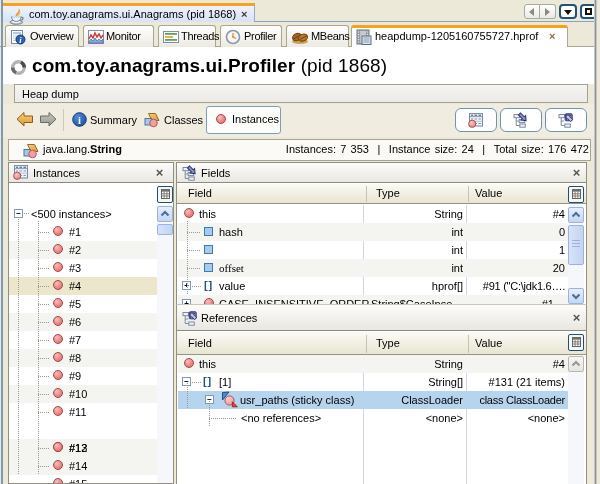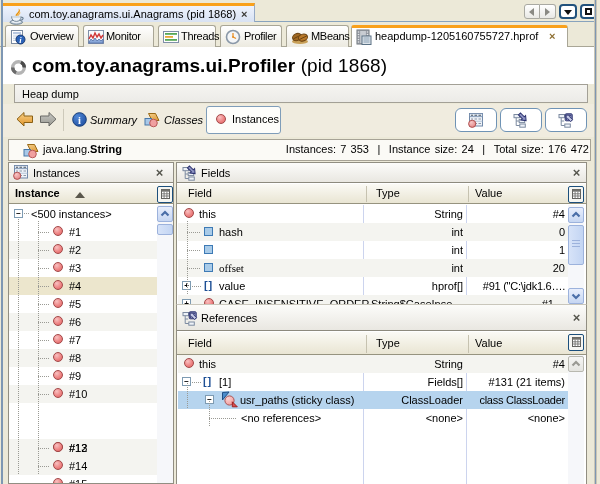--- a/index.html
+++ b/index.html
@@ -30,21 +30,21 @@
 .tab2 .ic { position:absolute; left:4px; top:3px; }
 .tab2 .txt { position:absolute; top:4px; letter-spacing:-0.3px; }
 #tabhd { left:351px; top:25px; width:217px; height:22px; background:#fff; border:1px solid #a9a696; border-bottom:none; border-top:3px solid #f9a11b; border-radius:3px 3px 0 0; z-index:3;}
 
 #titlearea { left:3px; top:47px; width:591px; height:37px; background:#fff; }
 #title { left:32px; top:55px; font-size:19px; letter-spacing:0.1px; }
 
 #heapbar { left:14px; top:84px; width:574px; height:19px; background:linear-gradient(#f5f4f1,#ecebe7); border:1px solid #a3a096; }
 
 #toolbar { left:3px; top:104px; width:591px; height:33px; background:#f0ecdf; }
-.tbtxt { top:10px;font-style:italic; }
+.tbtxt { top:10px; }
 #instbtn { left:203px; top:2px; width:75px; height:28px; background:#fdfdfa; border:1px solid #7f9db9; border-radius:3px; }
 .rbtn { top:4px; width:42px; height:24px; background:#fff; border:1px solid #6f93b5; border-radius:6px; }
 
 #strbar { left:8px; top:139px; width:583px; height:22px; background:#fbfaf6; border:1px solid #a7a396; }
 #strtxt { left:34px; top:3px; }
 #stats { right:1px; top:3px; word-spacing:1.2px; }
 
 .panel { background:#fff; border:1px solid #918e82; }
 .phead { position:absolute; left:0; top:0; right:0; height:20px; background:linear-gradient(#fcfcfa,#e9e7e1); border-bottom:1px solid #8d8a7e; }
 .phead .ptitle { position:absolute; left:24px; top:4px; }
@@ -304,24 +304,20 @@
 <defs>
             <radialGradient id="gd16" cx="0.35" cy="0.3" r="0.9">
               <stop offset="0" stop-color="#f8c8c8"></stop>
               <stop offset="1" stop-color="#e07878"></stop>
             </radialGradient>
           </defs>
 </svg></span>
       <span class="ptitle">Instances</span>
       <span class="pclose" style="left:143px;">×</span>
     </div>
-  <div class="colhead" style="top:21px;height:20px;">
-      <span class="abs" style="left:6px;top:3px;font-weight:bold;">Instance</span>
-      <span class="abs" id="sorttri" style="left:66px;top:8px;width:0;height:0;border-left:5px solid transparent;border-right:5px solid transparent;border-bottom:6px solid #5a574c;"></span>
-    </div>
   <div class="cbtn" style="left:148px;top:23px;width:16px;" id="cb1">
       <svg width="9" height="10" viewBox="0 0 9 10" style="display:block;margin:0 auto;">
 <rect x="0.5" y="0.5" width="8" height="9" fill="#fff" stroke="#62625e"></rect>
 <rect x="0.5" y="0.5" width="8" height="2.2" fill="#72726e"></rect>
 <path d="M0.5 4.8 h8 M0.5 7 h8 M3.1 2.7 v6.8 M5.9 2.7 v6.8" stroke="#72726e" stroke-width="0.9"></path>
 </svg>
     </div>
   <div class="abs" id="ltree" style="left:0;top:42px;width:148px;height:278px;overflow:hidden;background:#fff;">
       <span class="vdots" style="left:9px;top:14px;height:256px;"></span>
 <span class="vdots" style="left:29px;top:16px;height:254px;"></span>
@@ -372,20 +368,25 @@
       </div>
 <div class="row" style="top:162px;">
         <span class="hdots" style="left:29px;top:9px;width:12px;"></span>
         <span class="dot" style="left:44px;top:3px;"></span>
         <span class="rtxt" style="left:60px;">#9</span>
       </div>
 <div class="row gray" style="top:180px;">
         <span class="hdots" style="left:29px;top:9px;width:12px;"></span>
         <span class="dot" style="left:44px;top:3px;"></span>
         <span class="rtxt" style="left:60px;">#10</span>
+      </div>
+<div class="row" style="top:198px;">
+        <span class="hdots" style="left:29px;top:9px;width:12px;"></span>
+        <span class="dot" style="left:44px;top:3px;"></span>
+        <span class="rtxt" style="left:60px;">#11</span>
       </div>
 <div class="row gray" style="top:234px;">
         <span class="hdots" style="left:29px;top:9px;width:12px;"></span>
         <span class="dot" style="left:44px;top:3px;"></span>
         <span class="rtxt" style="left:60px;">#12</span>
       </div>
 <div class="row" style="top:234px;">
         <span class="hdots" style="left:29px;top:9px;width:12px;"></span>
         <span class="dot" style="left:44px;top:3px;"></span>
         <span class="rtxt" style="left:60px;">#13</span>
@@ -542,21 +543,21 @@
         <span class="rtxt" style="left:21px;">this</span>
         <span class="rtxt" style="right:105px;">String</span>
         <span class="rtxt" style="right:3px;">#4</span>
       </div>
 <span class="vdots" style="left:9px;top:28px;height:26px;"></span>
 <div class="row" style="top:18px;">
         <span class="expbox" style="left:4px;top:4px;">−</span>
         <span class="hdots" style="left:14px;top:9px;width:9px;"></span>
         <span class="arr-ic" style="left:25px;">[ ]</span>
         <span class="rtxt" style="left:41px;">[1]</span>
-        <span class="rtxt" style="right:105px;">Fields[]</span>
+        <span class="rtxt" style="right:105px;">String[]</span>
         <span class="rtxt" style="right:3px;">#131 (21 items)</span>
       </div>
 <span class="vdots" style="left:31px;top:46px;height:26px;"></span>
 <div class="row selblue" style="top:36px;">
         <span class="expbox" style="left:27px;top:4px;">−</span>
         <span id="ic-sticky" style="position:absolute;left:44px;top:0;"><svg width="17" height="17" viewBox="0 0 17 17">
 <path d="M0.5 1.5 L7 1 L0.5 9 Z" fill="#4b8ccb" stroke="#1f4f86"></path>
 <circle cx="7.5" cy="9.5" r="4.6" fill="url(#gs)" stroke="#a85454"></circle>
 <defs>
               <radialGradient id="gs" cx="0.35" cy="0.3" r="0.9">

